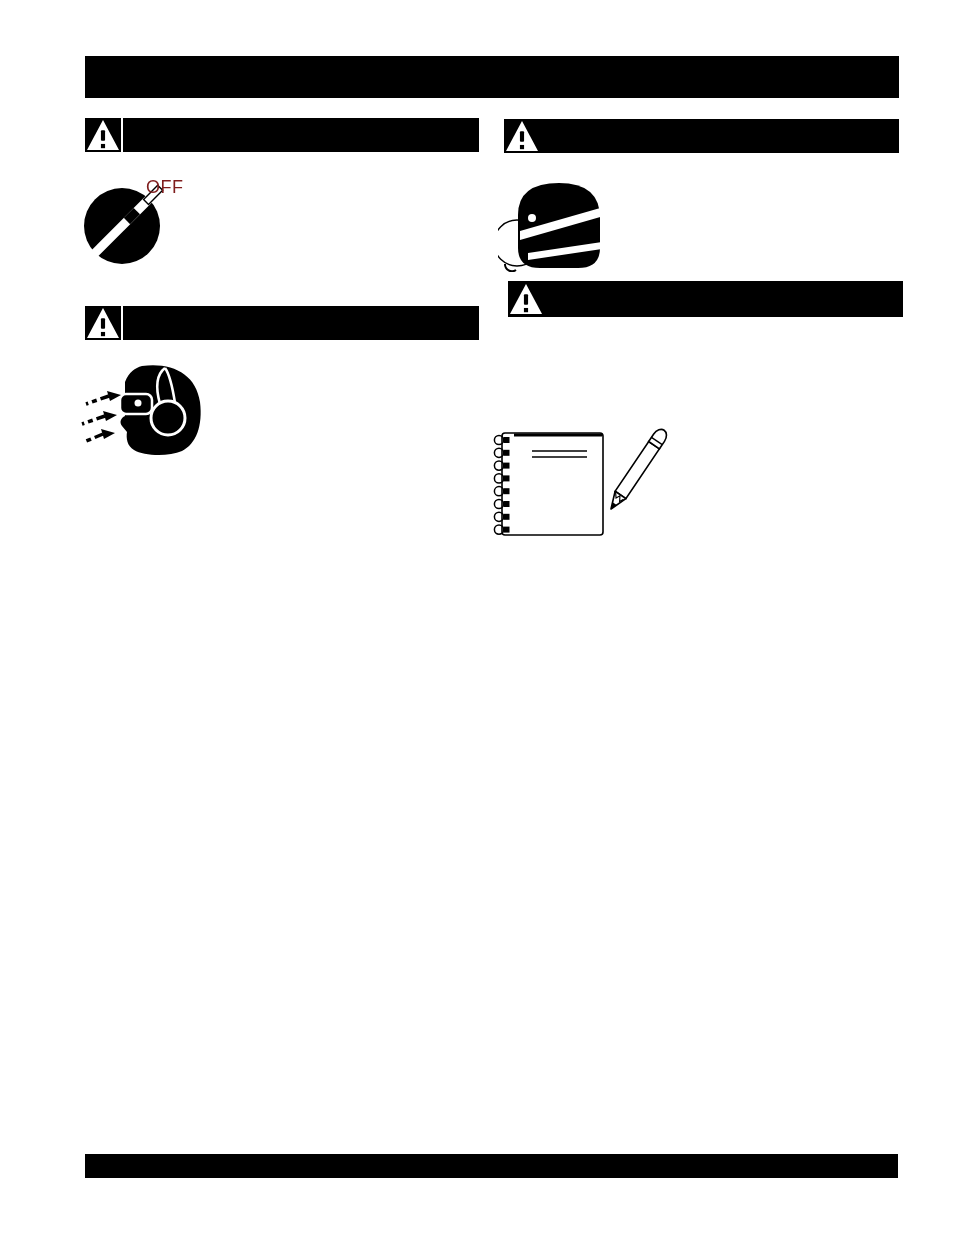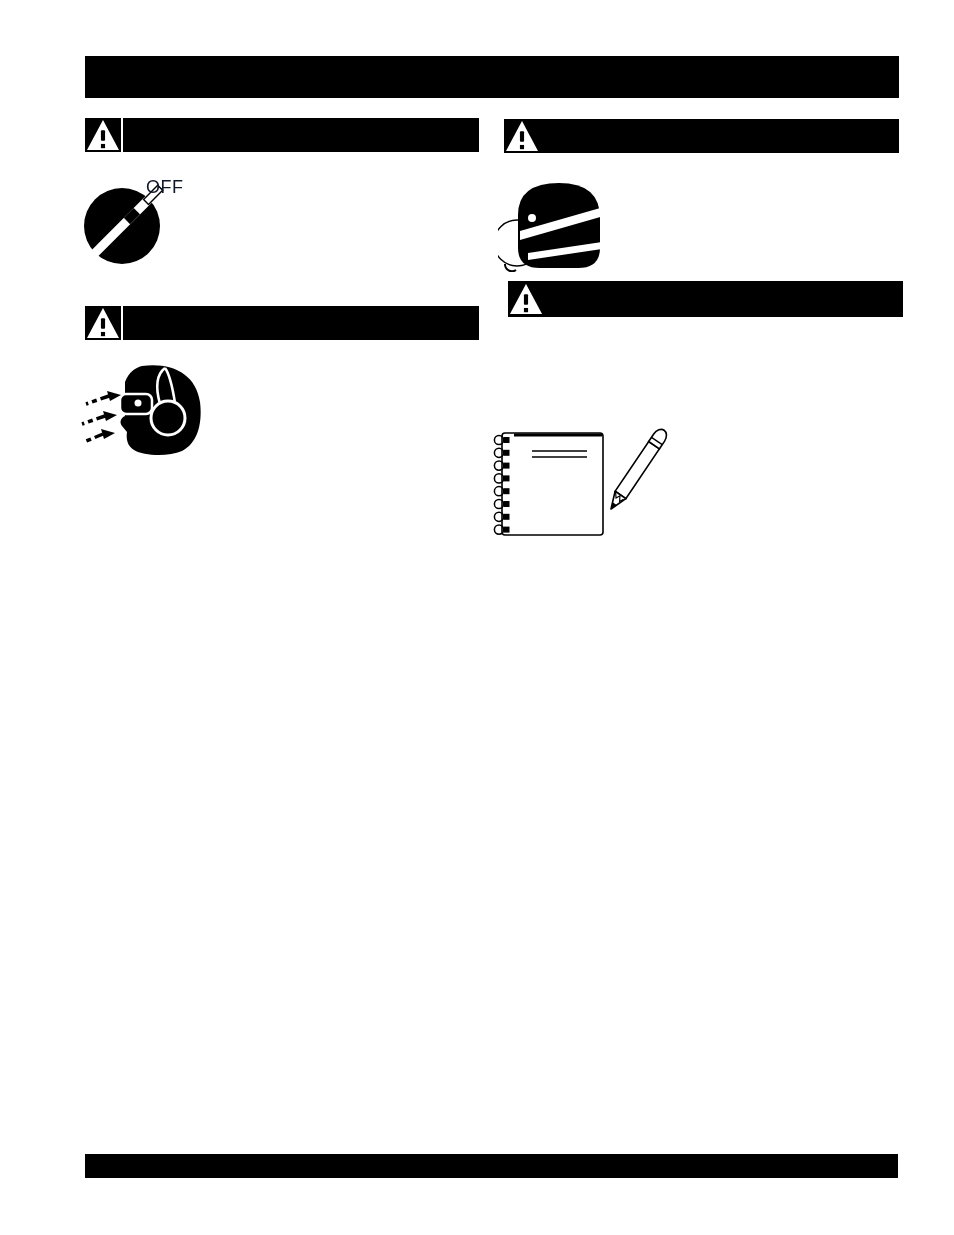--- a/index.html
+++ b/index.html
@@ -52,21 +52,21 @@
     padding-left: 12px;
     white-space: nowrap;
     overflow: hidden;
   }
   .illus { position: absolute; }
   .off-label {
     position: absolute;
     left: 146px;
     top: 177px;
     font-size: 18px;
-    color: #0f172a;
+    color: #7f1d1d;
     letter-spacing: 0.5px;
   }
 </style>
 </head>
 <body>
 
 <div class="page">
 
   <div class="bar" style="left:85px; top:56px; width:814px; height:42px;">
     <div class="bar-text"></div>

